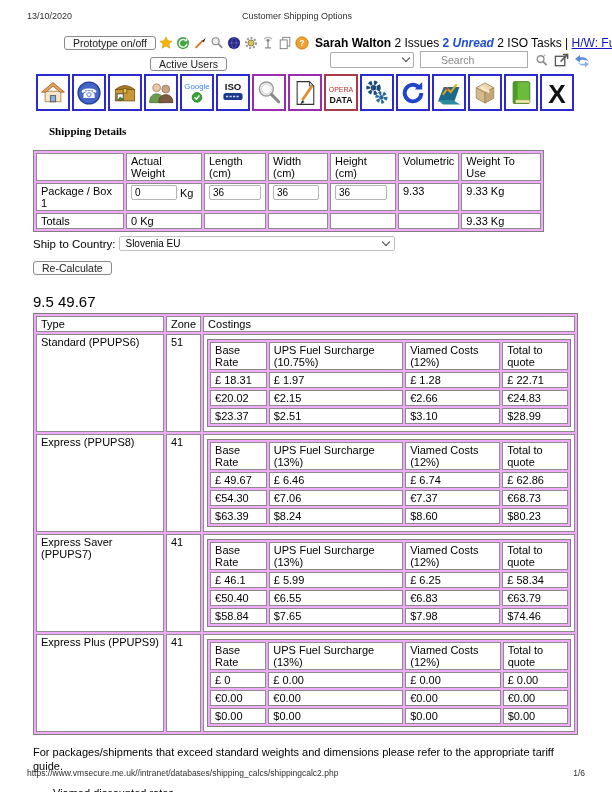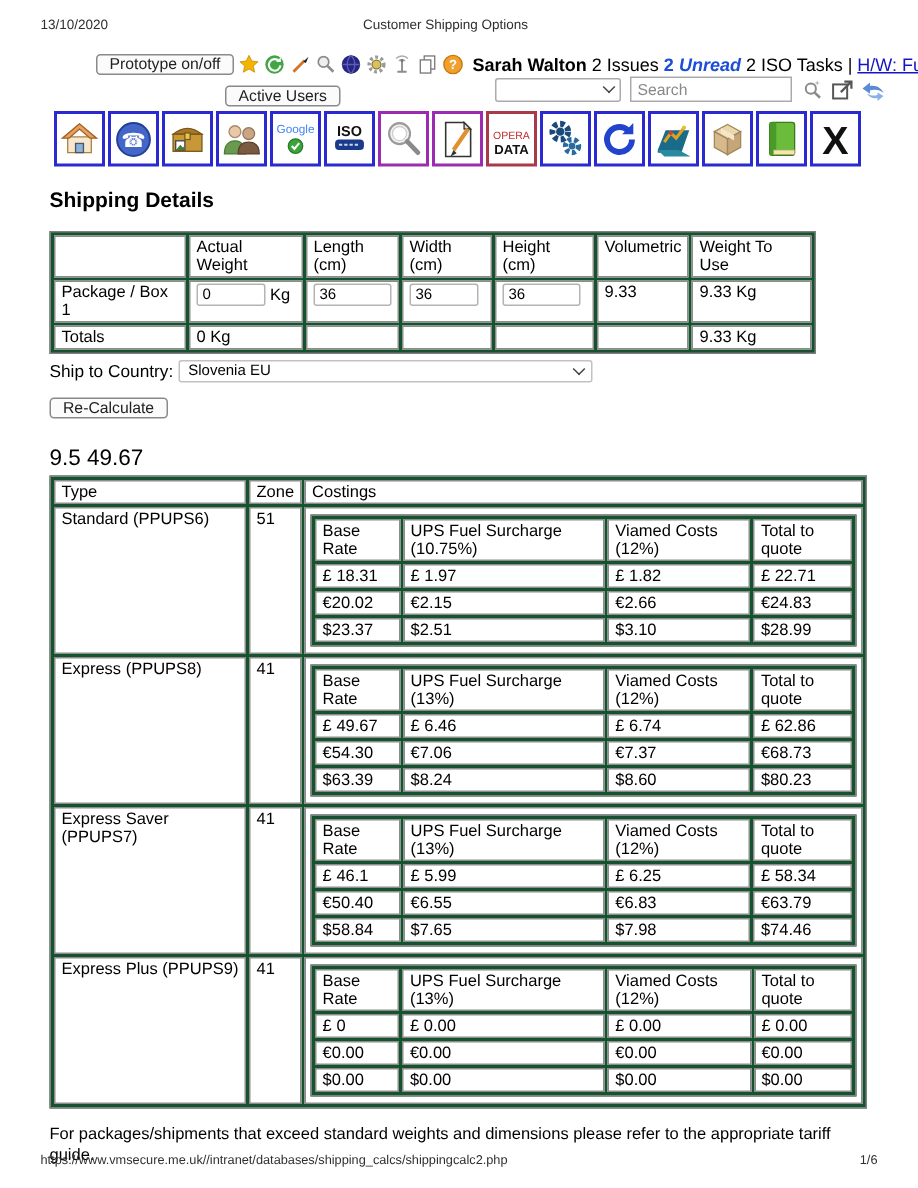--- a/index.html
+++ b/index.html
@@ -26,36 +26,36 @@
   .userline b { font-weight:bold; }
   .unread { color:#1d4ed8; font-weight:bold; }
   .unread i { font-style:italic; }
   .hw-link { color:#1515c4; text-decoration:underline; cursor:pointer; }
   .mini-ico { width:14px; height:14px; display:inline-block; }
   .combo {
     width:84px; height:16px; border:1px solid #ababab; border-radius:2px; background:#fff;
     display:flex; align-items:center; justify-content:flex-end; padding:0 4px; cursor:pointer;
   }
   .caret { width:6px; height:6px; border-right:1.5px solid #444; border-bottom:1.5px solid #444; transform:rotate(45deg); margin-top:-3px; }
-  .search-box { width:108px; height:17px; border:1px solid #ababab; font-size:10.5px; padding:1px 4px; color:#222; }
+  .search-box { width:108px; height:17px; border:1px solid #ababab; font-size:10.5px; padding:1px 20px; color:#222; }
   .search-box::placeholder { color:#888; }
 
   
   .icon-row { position:absolute; top:74px; left:36px; display:flex; gap:2px; }
   .tile {
     width:34px; height:37px; border:2px solid #2a2ad0; background:#fff;
     display:flex; align-items:center; justify-content:center; cursor:pointer;
   }
   .tile.purple { border-color:#9b2bb0; }
   .tile.maroon { border-color:#a83a4a;align-items:flex-end; }
 
   
   .content { position:absolute; top:125px; left:33px; width:548px; }
-  h1.sd { font-size:14px; font-weight:bold; margin:0 0 13px 0; }
-  table.tbl { border-collapse:separate; border-spacing:2px; border:1px solid #808080; background:#14532d; }
+  h1.sd { font-size:11px; font-weight:bold; margin:0 0 13px 16px;font-family:Liberation Serif, serif; }
+  table.tbl { border-collapse:separate; border-spacing:2px; border:1px solid #808080; background:#f0abfc; }
   table.tbl th, table.tbl td {
     border:1px solid #8c8c8c; padding:1px 4px; font-size:11px; font-weight:normal;
     text-align:left; vertical-align:top; background:#fff;
   }
   .inp { border:1px solid #b4b4b4; border-radius:2px; font-size:10px; height:15px; padding:0 3px; font-family:"Liberation Sans",sans-serif; }
   .w-weight { width:58px; } .w-dim { width:52px; }
   .cellflex { display:flex; align-items:center; gap:3px; }
   .shipline { display:flex; align-items:center; gap:4px; margin-top:4px; font-size:11.5px; }
   .sel {
     width:276px; height:15px; border:1px solid #c2c2c2; border-radius:2px; font-size:10px;
@@ -334,21 +334,21 @@
         <tbody>
                 <tr>
           <th class="c-base">Base Rate</th>
           <th class="c-ups">UPS Fuel Surcharge (10.75%)</th>
           <th class="c-via">Viamed Costs (12%)</th>
           <th class="c-tot">Total to quote</th>
         </tr>
         <tr>
           <td class="num">£ 18.31</td>
           <td class="num">£ 1.97</td>
-          <td class="num">£ 1.82</td>
+          <td class="num">£ 1.28</td>
           <td class="num">£ 22.71</td>
         </tr>
         <tr>
           <td class="num">€20.02</td>
           <td class="num">€2.15</td>
           <td class="num">€2.66</td>
           <td class="num">€24.83</td>
         </tr>
         <tr>
           <td class="num">$23.37</td>

